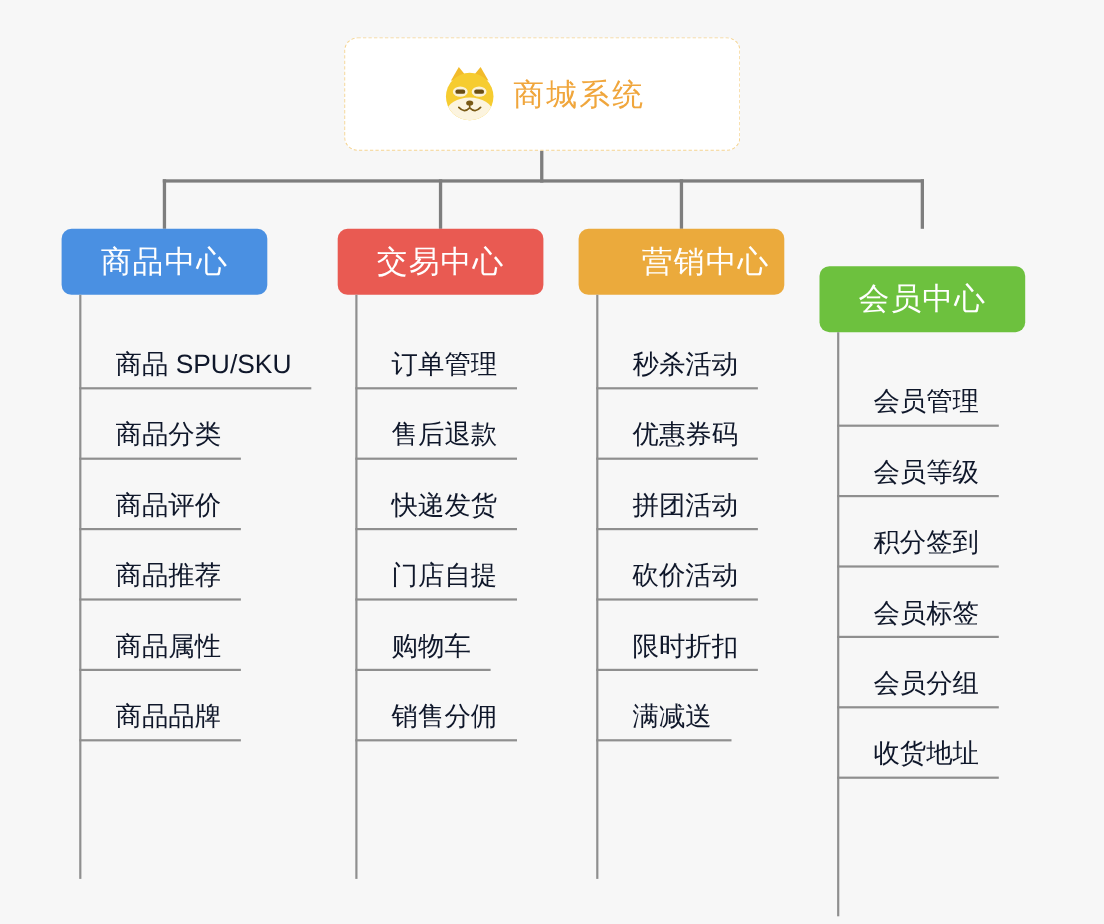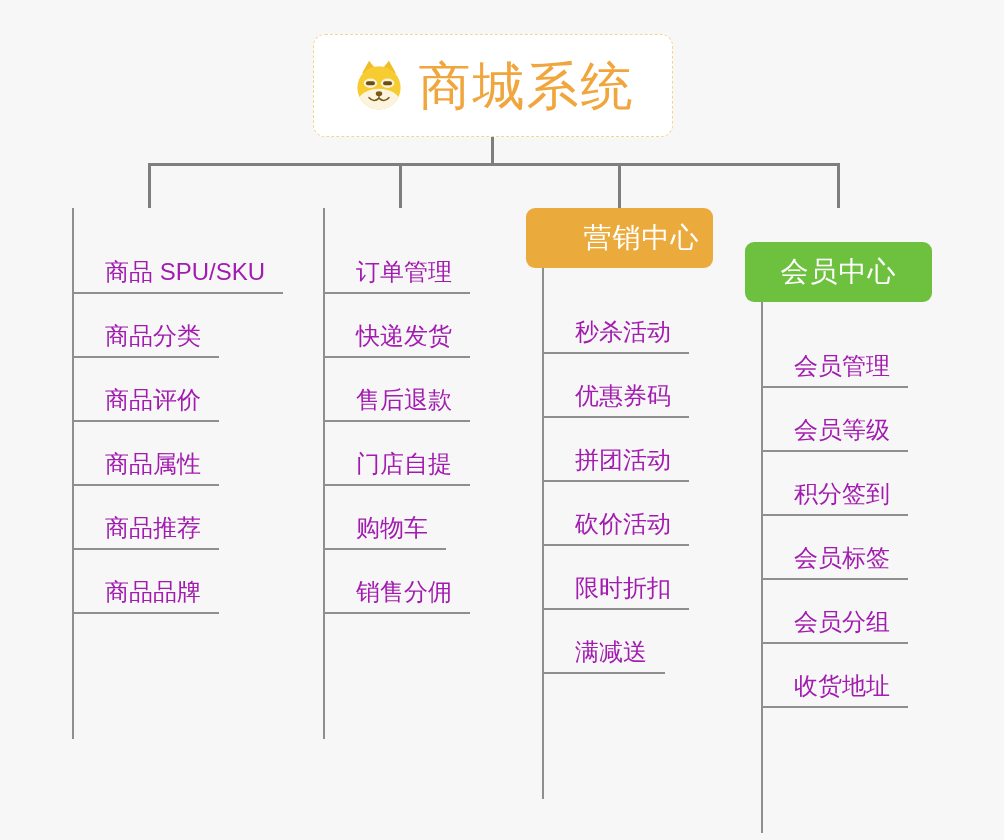--- a/index.html
+++ b/index.html
@@ -20,21 +20,21 @@
   #drop-3 { left:837px;   top:163px; height:45px; }
 
   
   .root-node {
     position:absolute; left:313px; top:34px; width:360px; height:103px;
     background:#ffffff; border:1px dashed #f6d593; border-radius:12px;
     display:flex; align-items:center; justify-content:center; gap:13px;
     cursor:pointer;
   }
   .root-node .root-label {
-    font-size:52px; letter-spacing:2px; color:#f0a63c; line-height:1;
+    font-size:28px; letter-spacing:2px; color:#f0a63c; line-height:1;
     white-space:nowrap;
   }
   .dog-icon { width:54px; height:54px; flex:0 0 54px; }
 
   
   .branch { position:absolute; top:208px; width:187px; }
   .branch-header {
     width:187px; height:60px; border-radius:9px;
     display:flex; align-items:center; justify-content:center;
     color:#ffffff; font-size:28px; letter-spacing:1px; line-height:1;
@@ -42,21 +42,21 @@
   }
   .branch-items { position:relative; margin-left:16px; }
   .branch-items::before {               
     content:""; position:absolute; left:0; top:0; width:2px; height:531px;
     background:#8f8f8f;
   }
   .branch-item { height:64px; display:flex; align-items:flex-end; }
   .branch-item:first-child { height:86px; }
   .branch-item span {
     display:inline-block; white-space:nowrap;
-    font-size:24px; color:#a21caf; line-height:1;
+    font-size:24px; color:#0f172a; line-height:1;
     padding:0 18px 8px 33px;
     border-bottom:2px solid #8f8f8f;
     cursor:pointer;
   }
   #branch-0 { left:56px; }
   #branch-1 { left:307px; }
   #branch-2 { left:526px; }
   #branch-3 { left:745px;margin-top:34px; }
 </style>
 </head>
@@ -85,52 +85,54 @@
       <rect x="15.5" y="24.8" width="10" height="4.4" rx="2.2" fill="#6b4e13"></rect>
       <rect x="34.5" y="24.8" width="10" height="4.4" rx="2.2" fill="#6b4e13"></rect>
       <ellipse cx="30" cy="38.5" rx="3.6" ry="2.6" fill="#7a5a16"></ellipse>
       <path d="M30 38.5 L30 43" stroke="#7a5a16" stroke-width="1.6" fill="none"></path>
       <path d="M19 43 Q24.5 49 30 43.5 Q35.5 49 41 43" stroke="#7a5a16" stroke-width="1.8" fill="none" stroke-linecap="round"></path>
     </svg>
     <span class="root-label">商城系统</span>
   </div>
 
   <div class="branch" id="branch-0">
+    <div class="branch-header" style="background-color: rgb(74, 144, 226);">商品中心</div>
     <div class="branch-items">
       <div class="branch-item">
           <span>商品 SPU/SKU</span>
         </div>
       <div class="branch-item">
           <span>商品分类</span>
         </div>
       <div class="branch-item">
           <span>商品评价</span>
         </div>
       <div class="branch-item">
-          <span>商品属性</span>
+          <span>商品推荐</span>
         </div>
       <div class="branch-item">
-          <span>商品推荐</span>
+          <span>商品属性</span>
         </div>
       <div class="branch-item">
           <span>商品品牌</span>
         </div>
     </div>
   </div>
 
   <div class="branch" id="branch-1">
+    <div class="branch-header" style="background-color: rgb(233, 90, 82);">交易中心</div>
     <div class="branch-items">
       <div class="branch-item">
           <span>订单管理</span>
         </div>
       <div class="branch-item">
-          <span>快递发货</span>
+          <span>售后退款</span>
         </div>
       <div class="branch-item">
-          <span>售后退款</span>
+          <span>快递发货</span>
         </div>
       <div class="branch-item">
           <span>门店自提</span>
         </div>
       <div class="branch-item">
           <span>购物车</span>
         </div>
       <div class="branch-item">
           <span>销售分佣</span>
         </div>

